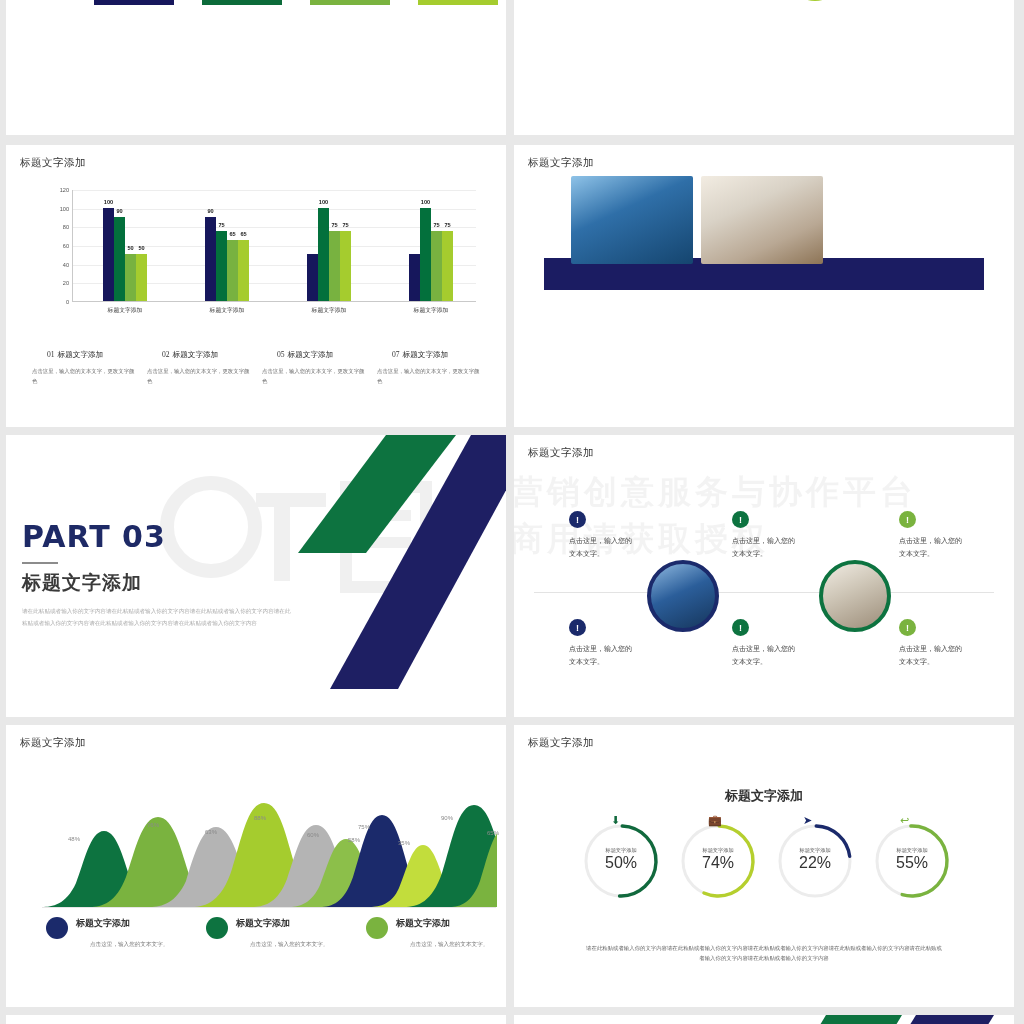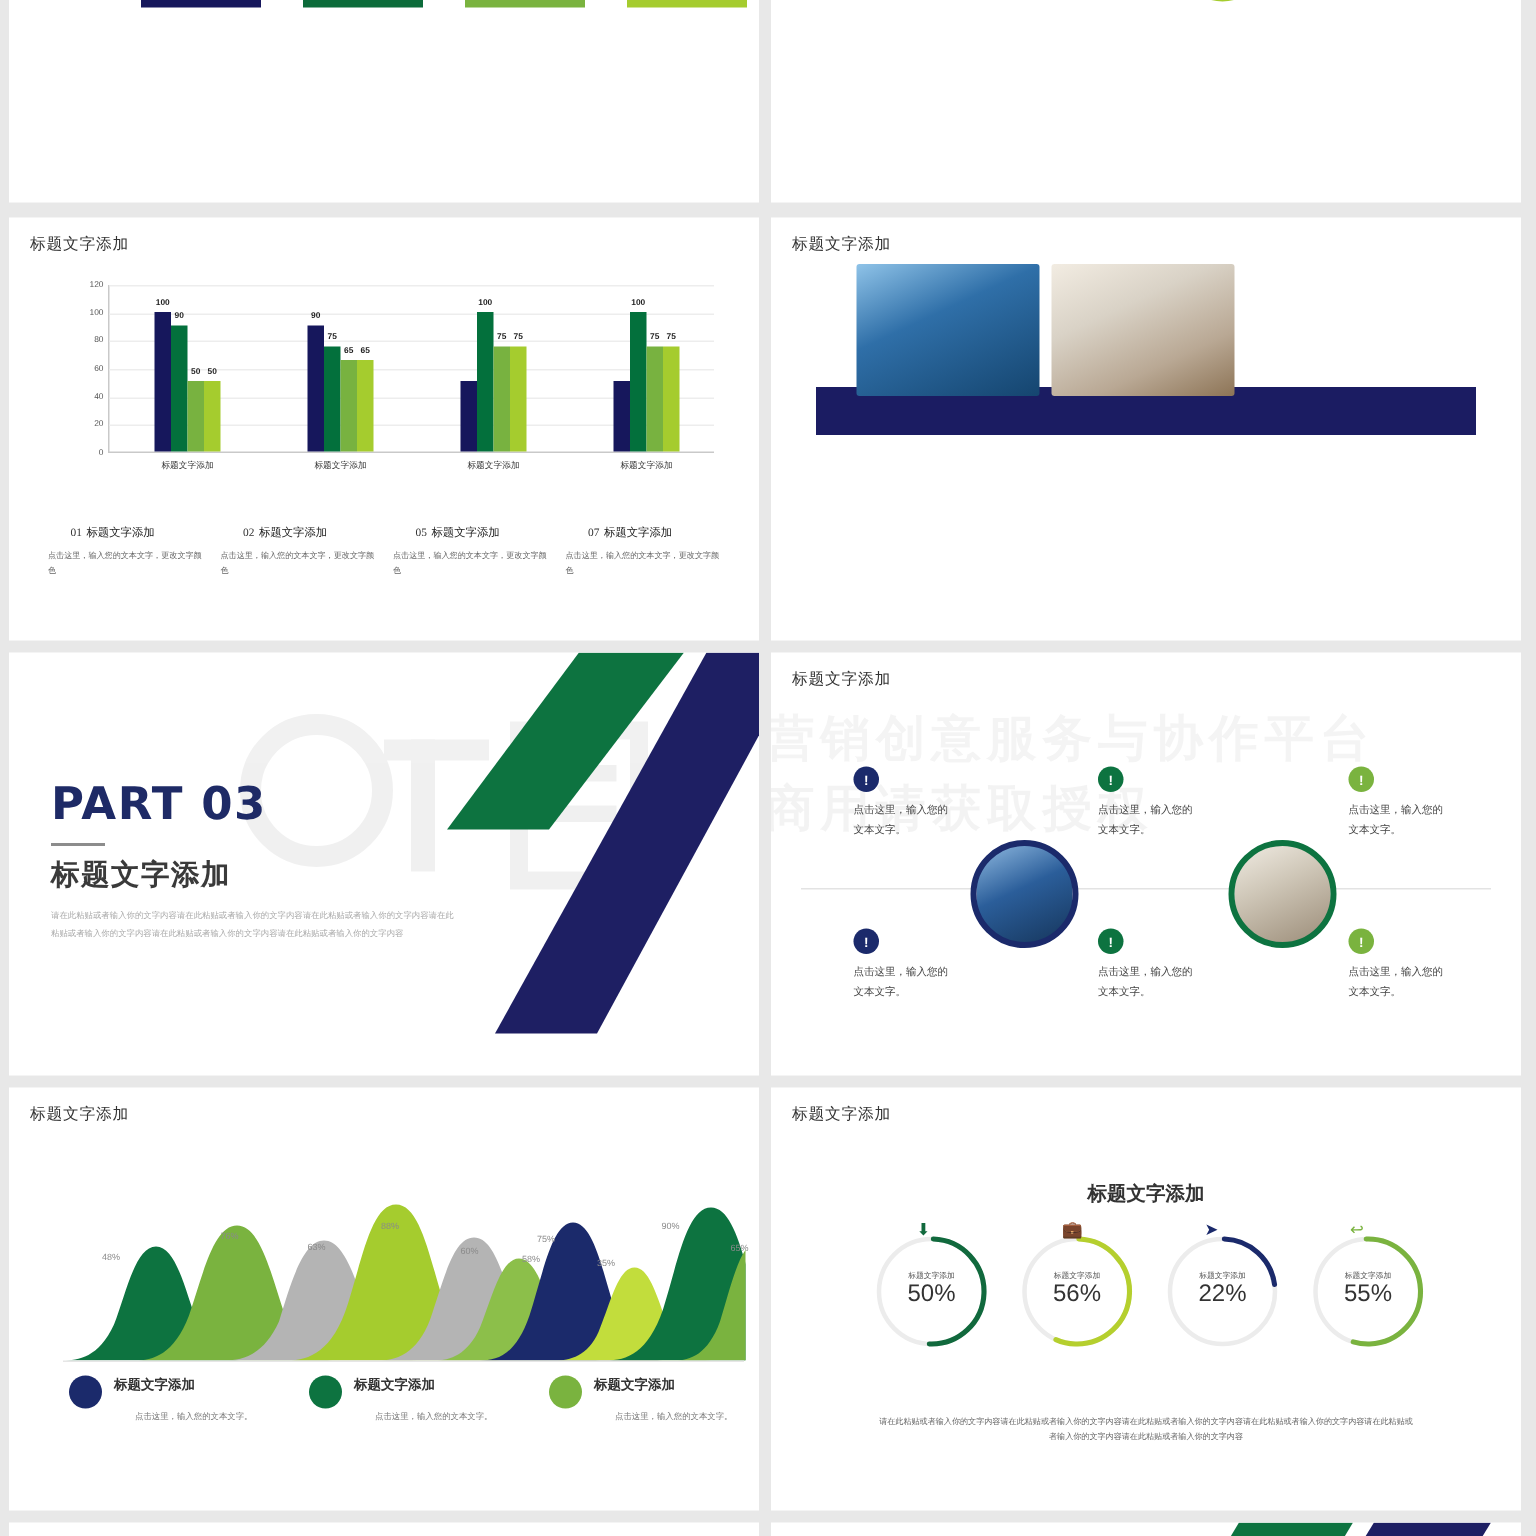--- a/index.html
+++ b/index.html
@@ -88,21 +88,21 @@
     padding:10px 12px; text-align:center;
   }
   .aboutbox .badge {
     display:inline-block; background:#0f6b3c; color:#fff; border-radius:9px;
     padding:3px 13px; font-size:8.5px; font-weight:bold; letter-spacing:1px;
   }
   .aboutbox .chev { color:#0f6b3c; font-size:11px; line-height:1; margin:4px 0 5px; font-weight:bold;}
   .aboutbox .p { font-size:6px; line-height:1.85; color:#444; text-align:left; }
 
   
-  .part-wrap { position:absolute; left:28px; top:84px; }
+  .part-wrap { position:absolute; left:16px; top:84px; }
   .part-num {
     font-size:30px; font-weight:bold; color:#1e2a66; letter-spacing:1px;
     font-family:"DejaVu Sans",sans-serif;
   }
   .part-rule { width:36px; height:2px; background:#8c8c8c; margin:8px 0 6px; }
   .part-sub { font-size:19px; font-weight:bold; color:#3a3a3a; letter-spacing:1px; }
   .part-p { margin-top:9px; width:272px; font-size:5.6px; line-height:2.2; color:#aaa; }
   .slash { position:absolute; }
   .wm { position:absolute; opacity:.055; pointer-events:none; }
 
@@ -442,21 +442,21 @@
       <div class="val">50%</div>
     </div>
 
     <div class="donut" style="left:165px;top:97px">
       <svg width="78" height="78">
         <circle cx="39" cy="39" r="35" fill="none" stroke="#ececec" stroke-width="3"></circle>
         <circle cx="39" cy="39" r="35" fill="none" stroke="#b5cf2e" stroke-width="3.4" stroke-dasharray="123 220" transform="rotate(-88 39 39)" stroke-linecap="round"></circle>
       </svg>
       <div class="ic" style="left:29px;color:#b5cf2e">💼</div>
       <div class="mini">标题文字添加</div>
-      <div class="val">56%</div>
+      <div class="val">74%</div>
     </div>
 
     <div class="donut" style="left:262px;top:97px">
       <svg width="78" height="78">
         <circle cx="39" cy="39" r="35" fill="none" stroke="#ececec" stroke-width="3"></circle>
         <circle cx="39" cy="39" r="35" fill="none" stroke="#1b2a6b" stroke-width="3.4" stroke-dasharray="49 220" transform="rotate(-88 39 39)" stroke-linecap="round"></circle>
       </svg>
       <div class="ic" style="left:27px;color:#1b2a6b">➤</div>
       <div class="mini">标题文字添加</div>
       <div class="val">22%</div>

